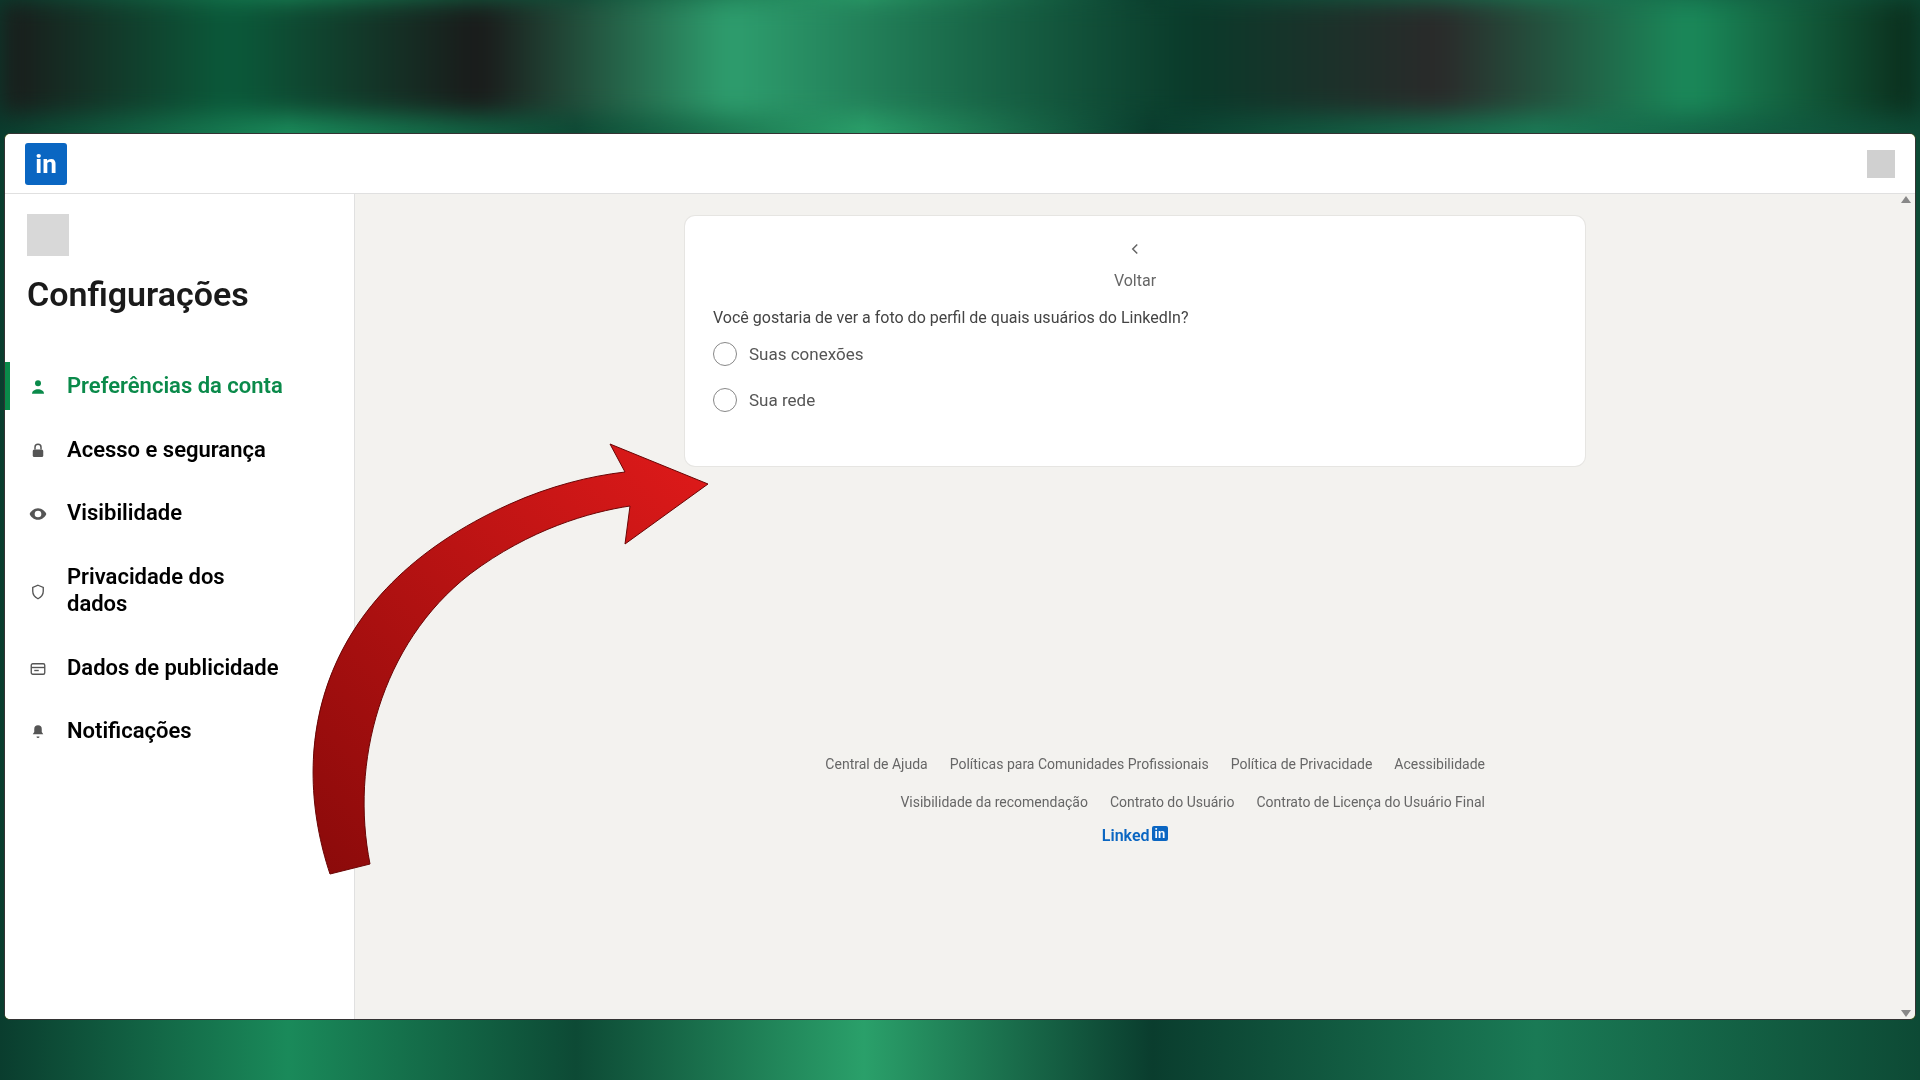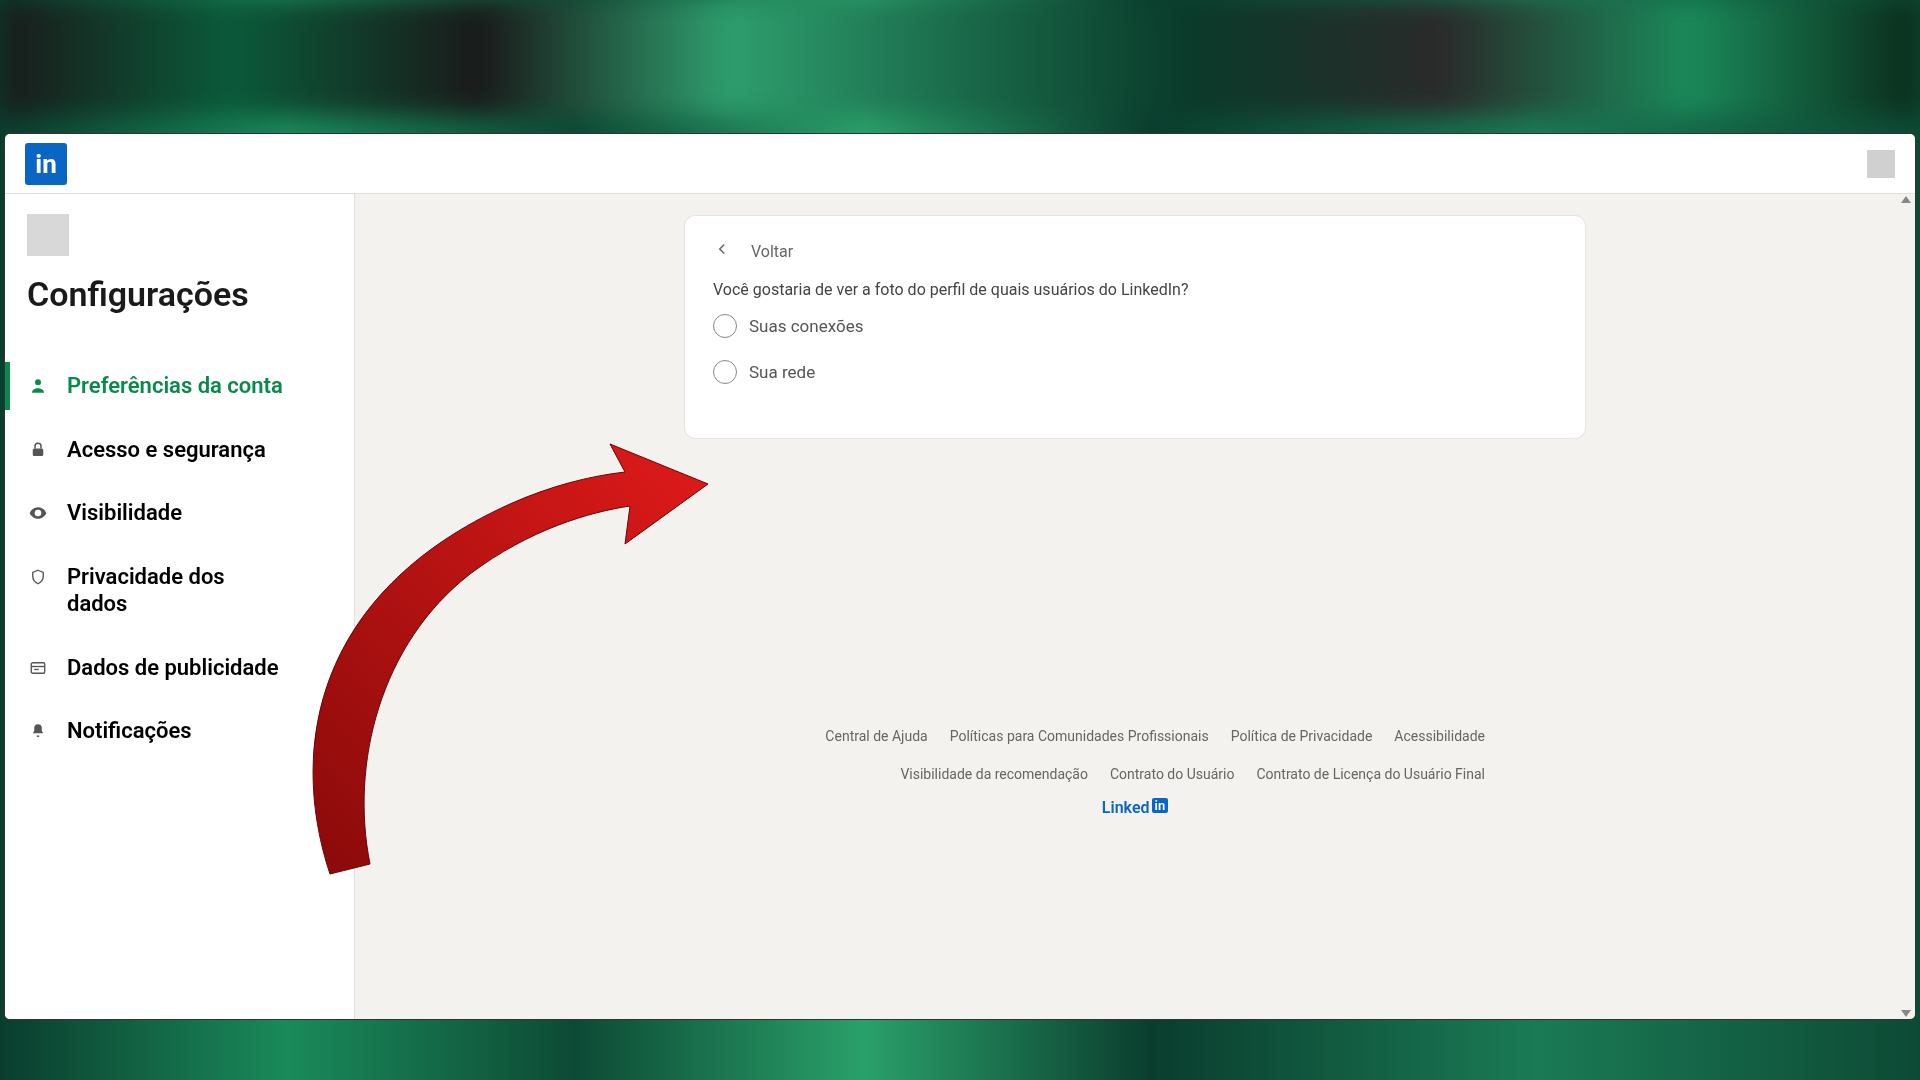--- a/index.html
+++ b/index.html
@@ -6,28 +6,28 @@
 body { background: linear-gradient(90deg, #0a3d2e 0%, #1a8a5a 15%, #0d4a35 30%, #2aa06a 45%, #0a3d2e 60%, #1a7a55 80%, #0d4a35 100%); width: 1920px; height: 1080px; overflow: hidden; position: relative; }
 .blur-bg { position: absolute; top: 0; left: 0; right: 0; height: 115px; background: linear-gradient(90deg, #1a1a1a 0%, #0a5a3a 12%, #1a1a1a 25%, #2e9e6e 38%, #1a6a4a 50%, #0a3a2a 62%, #2a2a2a 75%, #1a8a5a 88%, #0a2a1a 100%); filter: blur(12px); }
 .window { position: absolute; top: 133px; left: 4px; right: 4px; bottom: 60px; background: #84cc16; border-radius: 6px; border: 1px solid #333; overflow: hidden; display: flex; flex-direction: column; }
 .topbar { height: 60px; background: #fff; border-bottom: 1px solid #e0e0e0; display: flex; align-items: center; padding: 0 20px; justify-content: space-between; }
 .logo-block { width: 42px; height: 42px; background: #0a66c2; display: flex; align-items: center; justify-content: center; color: #fff; font-weight: bold; font-size: 26px; border-radius: 3px; }
 .avatar-top { width: 28px; height: 28px; background: #d0d0d0; }
 .body-area { flex: 1; display: flex; background: #f3f2ef; overflow: hidden; position: relative; }
 .sidebar { width: 350px; background: #fff; border-right: 1px solid #e0e0e0; padding: 20px 0 0 22px; }
 .sb-avatar { width: 42px; height: 42px; background: #d8d8d8; margin-bottom: 18px; }
 .sb-title { font-size: 34px; font-weight: 600; color: #1a1a1a; margin-bottom: 40px; }
-.sb-item { display: flex; align-items: flex-start; gap: 18px; padding: 18px 20px 18px 0; cursor: pointer; position: relative; }
+.sb-item { display: flex; align-items: center; gap: 18px; padding: 18px 20px 18px 0; cursor: pointer; position: relative; }
 .sb-item.active { color: #0a8a4a; }
 .sb-item.active::before { content: ''; position: absolute; left: -22px; top: 8px; bottom: 8px; width: 5px; background: #0a8a4a; }
 .sb-icon { width: 22px; height: 22px; flex-shrink: 0; display: flex; align-items: center; justify-content: center; margin-top: 3px; }
 .sb-label { font-size: 22px; font-weight: 600; line-height: 1.25; max-width: 220px; }
 .content { flex: 1; display: flex; flex-direction: column; align-items: center; padding: 22px 40px 0; position: relative; }
 .card { width: 900px; background: #fff; border-radius: 10px; padding: 24px 28px 32px; box-shadow: 0 0 0 1px rgba(0,0,0,0.05); }
-.back-row { display: flex; align-items: center; gap: 20px; color: #666; font-size: 16px; margin-bottom: 18px; cursor: pointer; }
+.back-row { display: flex; align-items: center; gap: 9px; color: #666; font-size: 16px; margin-bottom: 18px; cursor: pointer; flex-direction: column; }
 .card-heading { font-size: 20px; font-weight: 600; color: #1a1a1a; margin-bottom: 6px; }
 .card-sub { font-size: 16px; color: #444; margin-bottom: 15px; }
 .radio-row { display: flex; align-items: center; gap: 12px; margin-bottom: 22px; cursor: pointer; }
 .radio-outer { width: 24px; height: 24px; border: 1.5px solid #888; border-radius: 50%; display: flex; align-items: center; justify-content: center; }
 .radio-row.selected .radio-outer { border: 2.5px solid #0a8a4a; }
 .radio-inner { width: 12px; height: 12px; background: #0a8a4a; border-radius: 50%; display: none; }
 .radio-row.selected .radio-inner { display: block; }
 .radio-label { font-size: 17px; color: #555; }
 .footer-links { margin-top: 290px; display: flex; flex-wrap: wrap; justify-content: flex-end; gap: 22px; max-width: 700px; }
 .footer-link { font-size: 14px; color: #666; cursor: pointer; }

